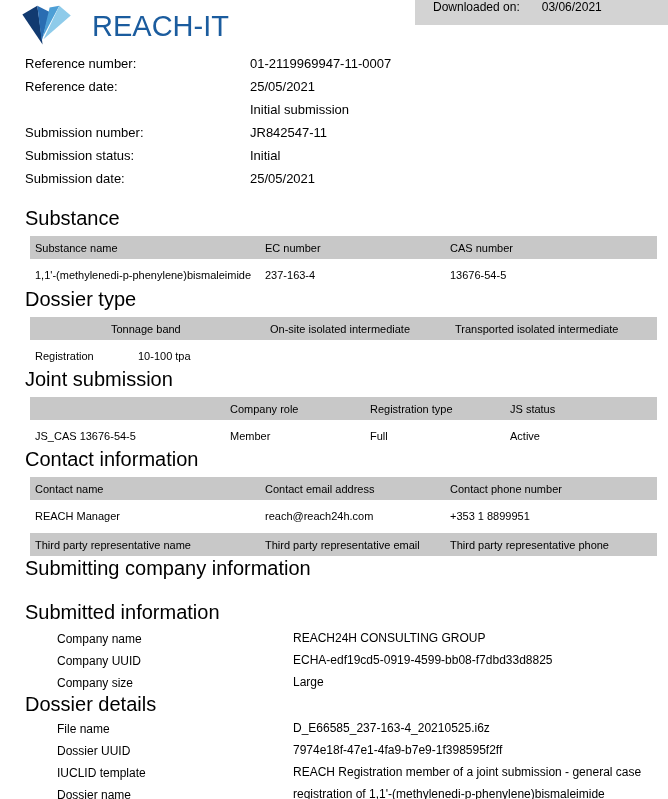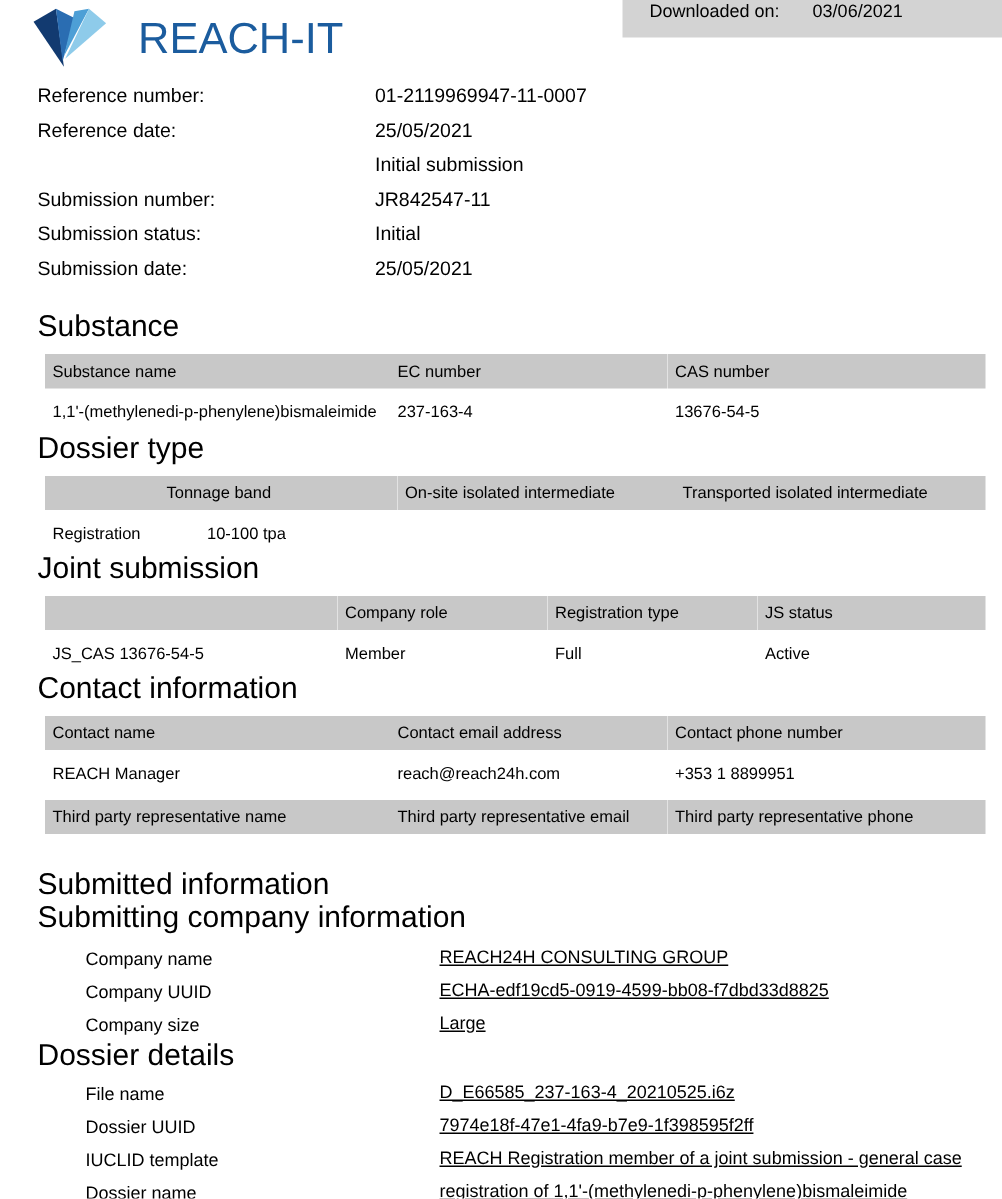--- a/index.html
+++ b/index.html
@@ -58,21 +58,21 @@
     overflow: hidden; white-space: nowrap;
   }
   .tp-head { margin-top: 6px; }
   th.no-pad { padding-left: 1px; }
   td.pad-28 { padding-left: 28px; }
   
   .fields { margin-left: 57px; margin-top: 6px; }
   .fields.tight { margin-top: 4px; }
   .field-row { display: flex; font-size: 12px; min-height: 22px; gap: 31px; }
   .field-label { width: 205px; flex-shrink: 0; padding-top: 4px; }
-  .field-value { max-width: 370px; line-height: 13px; padding-top: 4px; text-decoration: underline; }
+  .field-value { max-width: 370px; line-height: 13px; padding-top: 4px; }
 </style>
 </head>
 <body>
 
 <div class="downloaded-bar">
   <span class="lbl">Downloaded on:</span>
   <span class="val">03/06/2021</span>
 </div>
 
 <div class="logo">
@@ -211,22 +211,22 @@
       </colgroup>
     <tbody>
         <tr>
       <th>Third party representative name</th>
       <th>Third party representative email</th>
       <th>Third party representative phone</th>
     </tr>
   </tbody>
     </table>
 
+  <div class="sec-title t-submitting">Submitting company information</div>
   <div class="sec-title t-submitted">Submitted information</div>
-  <div class="sec-title t-submitting">Submitting company information</div>
 
   <div class="fields">
     <div class="field-row">
       <span class="field-label">Company name</span>
       <span class="field-value">REACH24H CONSULTING GROUP</span>
     </div>
     <div class="field-row">
       <span class="field-label">Company UUID</span>
       <span class="field-value">ECHA-edf19cd5-0919-4599-bb08-f7dbd33d8825</span>
     </div>

